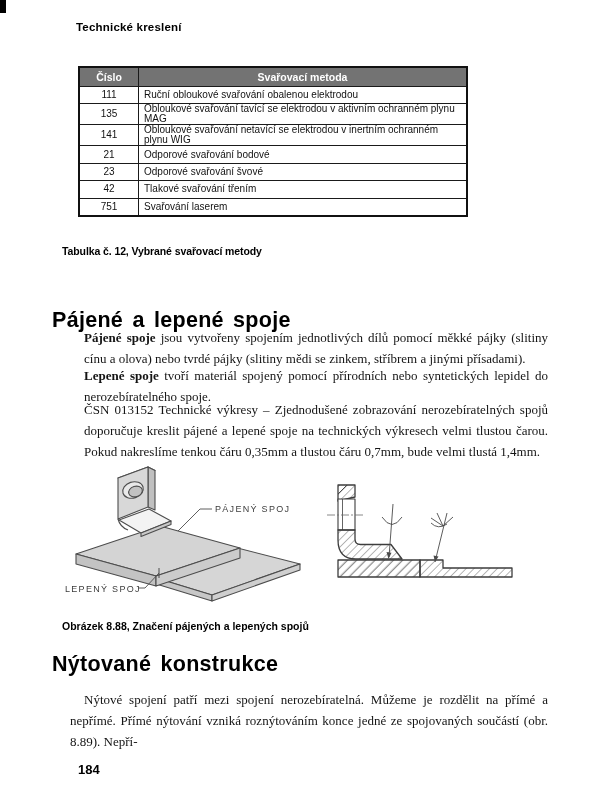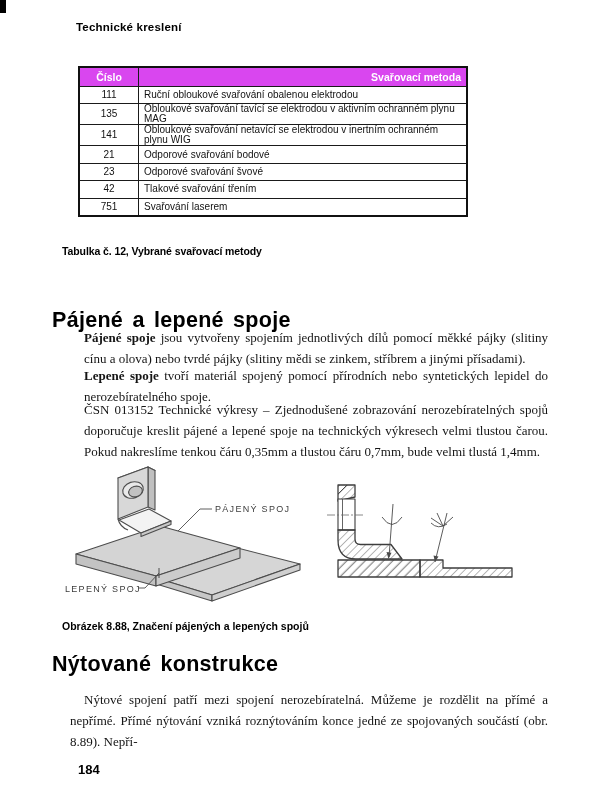--- a/index.html
+++ b/index.html
@@ -15,24 +15,24 @@
     letter-spacing:.2px;
     margin-left:24px;
   }
   
   .weld-table{
     position:absolute;left:78px;top:66px;width:390px;
     border-collapse:collapse;table-layout:fixed;
     font-family:"Liberation Sans",sans-serif;font-size:10px;color:#111;
   }
   .weld-table th,.weld-table td{border:1.2px solid #1a1a1a;padding:0 5px;height:16.4px;line-height:1;}
-  .weld-table thead th{background:#d946ef;color:#fff;font-weight:bold;height:18px;font-size:10.5px;}
+  .weld-table thead th{background:#737373;color:#fff;font-weight:bold;height:18px;font-size:10.5px;}
   .weld-table .col-num{width:48px;text-align:center;}
   .weld-table .col-method{text-align:left;}
-  .weld-table thead .col-method{text-align:right;}
+  .weld-table thead .col-method{text-align:center;}
   .weld-table{border:2px solid #111;}
   .table-caption{
     position:absolute;left:62px;top:245px;
     font-family:"Liberation Sans",sans-serif;font-weight:bold;font-size:10.5px;color:#000;
     letter-spacing:-.1px;
   }
   
   .h-big{
     position:absolute;left:52px;margin:0;
     font-family:"Liberation Sans",sans-serif;font-weight:bold;font-size:21.5px;color:#000;

